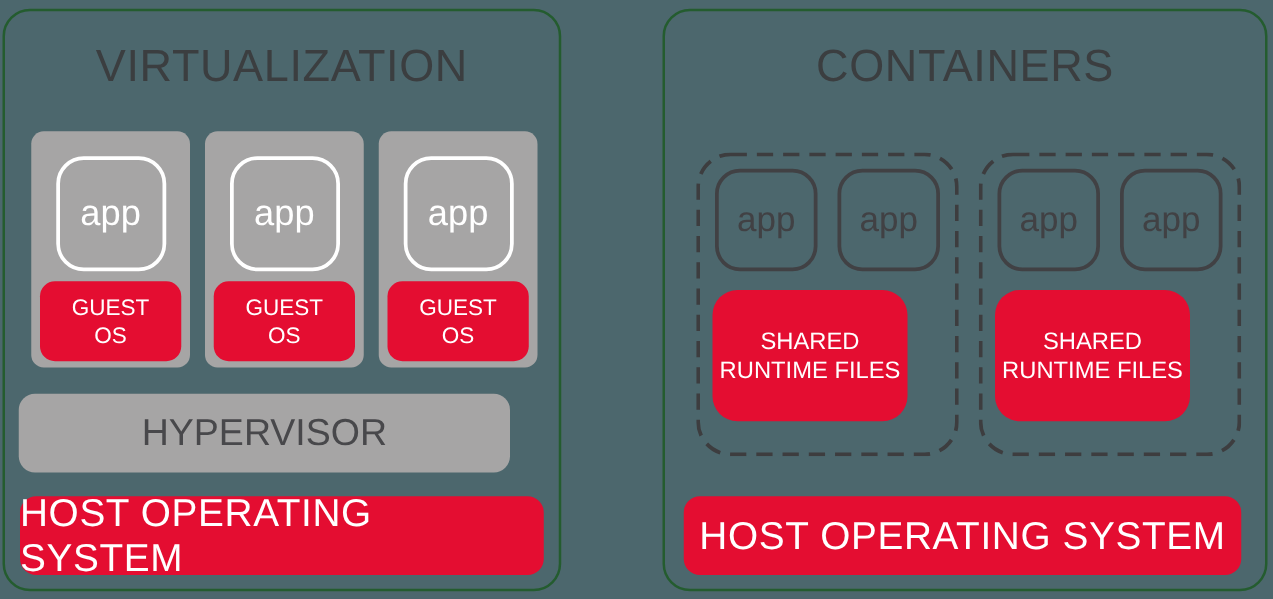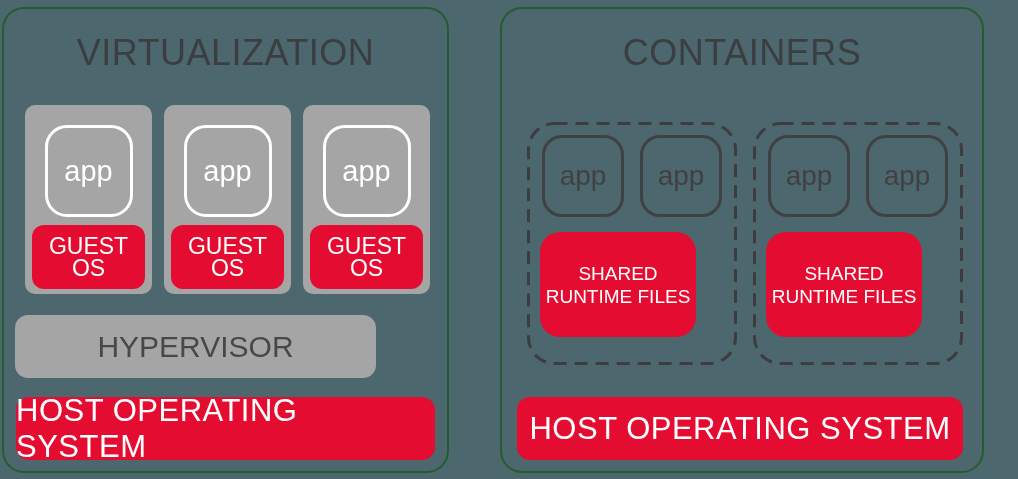--- a/index.html
+++ b/index.html
@@ -12,21 +12,21 @@
   .canvas { position: relative; width: 1018px; height: 479px; }
 
   .panel {
     position: absolute;
     box-sizing: border-box;
     border: 2px solid var(--panel_border, #245c2f);
     border-radius: 22px;
     background: var(--background, #4c676d);
   }
   #left-panel  { left: 2px;   top: 7px; width: 447px; height: 466px; }
-  #right-panel { left: 500px; top: 7px; width: 484px; height: 466px; }
+  #right-panel { left: 530px; top: 7px; width: 484px; height: 466px; }
 
   .panel-title {
     position: absolute; top: 24px; left: 0; right: 0;
     margin: 0; text-align: center;
     font-size: 36px; font-weight: 400; line-height: 1.1;
     color: var(--title_text, #3b3e40);
     letter-spacing: 0.5px;
   }
 
   
@@ -38,26 +38,26 @@
   }
   .vm-app {
     width: 82px; height: 86px; margin: 20px auto 0;
     border: 3px solid #ffffff; border-radius: 22px;
     display: flex; align-items: center; justify-content: center;
     color: #ffffff; font-size: 29px; font-weight: 300;
   }
   .guest-os {
     width: 113px; height: 64px; margin: 8px auto 0;
     background: var(--accent_red, #e40d31); border-radius: 12px;
-    color: #ffffff; font-size: 23px; line-height: 22px;
+    color: #ffffff; font-size: 18px; line-height: 22px;
     display: flex; align-items: center; justify-content: center;
     text-align: center; white-space: pre-line;
   }
   .hypervisor-bar {
-    position: absolute; left: 11px; top: 306px; width: 361px; height: 63px;
+    position: absolute; left: 11px; top: 306px; width: 393px; height: 63px;
     background: var(--box_gray, #a6a5a5); border-radius: 13px;
     display: flex; align-items: center; justify-content: center;
     font-size: 30px; color: #48484b;
   }
   .host-bar {
     position: absolute; top: 388px; height: 63px;
     background: var(--accent_red, #e40d31); border-radius: 13px;
     display: flex; align-items: center; justify-content: center;
     font-size: 31px; color: #ffffff; letter-spacing: 0.5px;
   }

